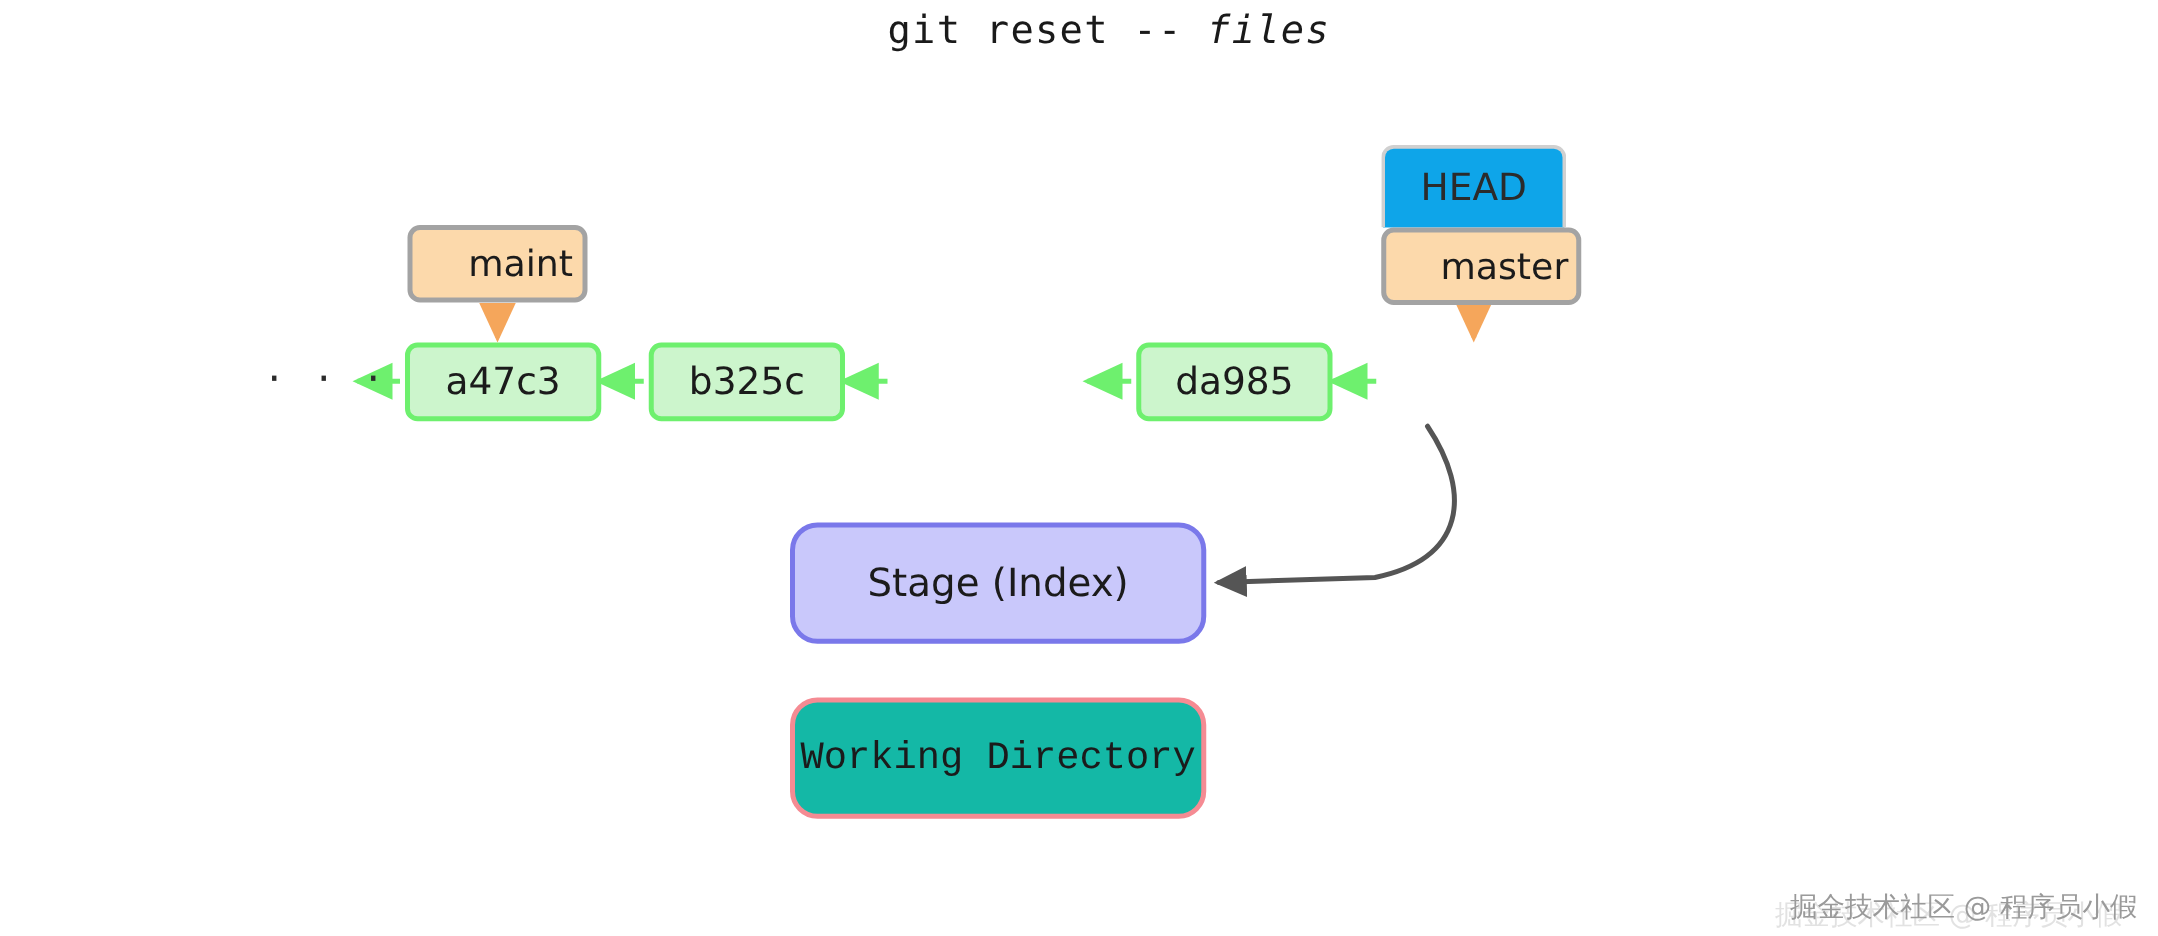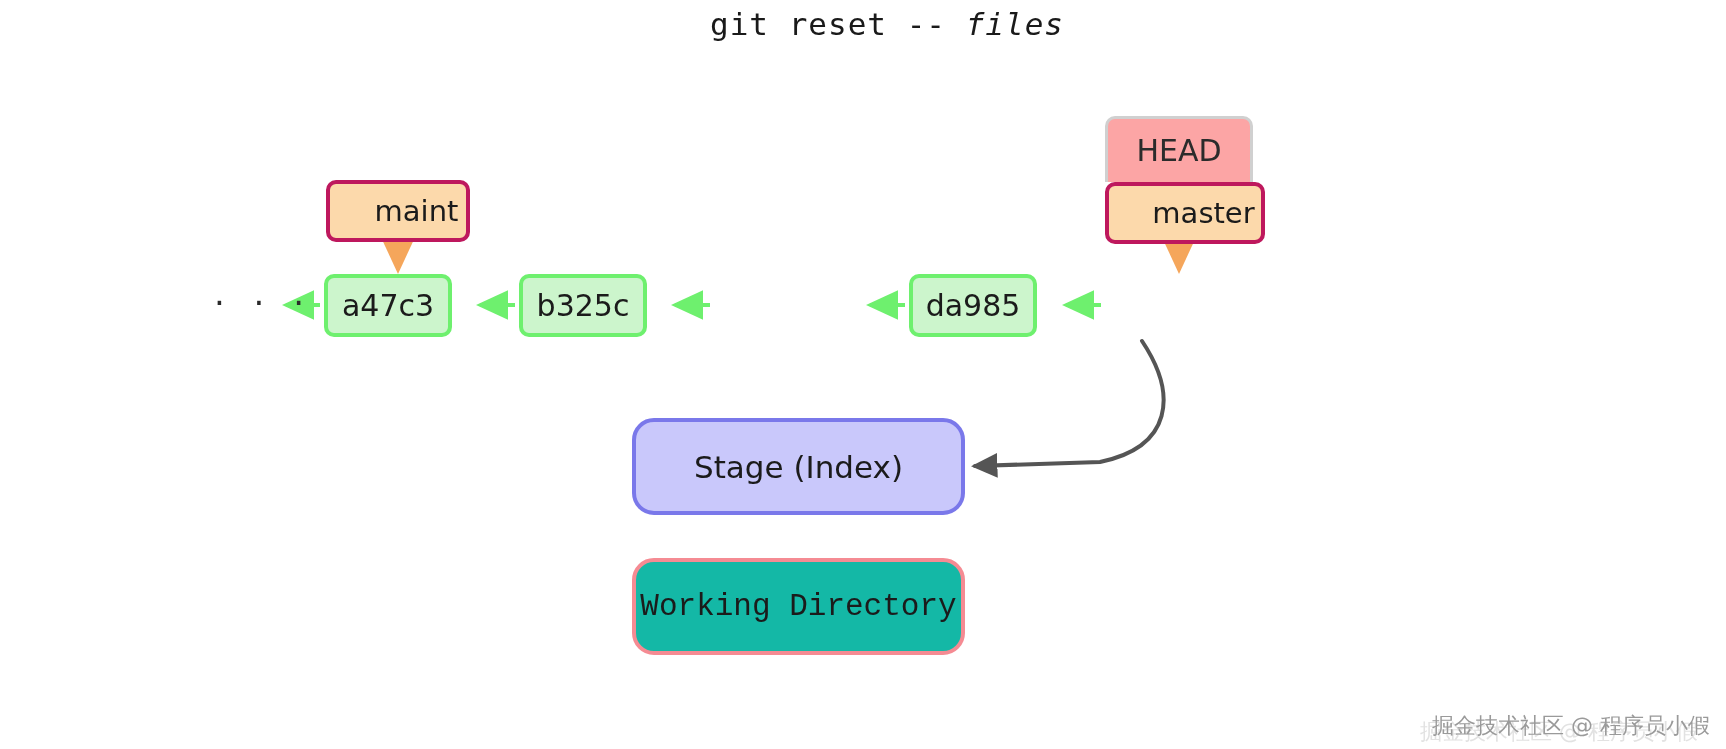--- a/index.html
+++ b/index.html
@@ -41,41 +41,41 @@
     display: flex;
     align-items: center;
     justify-content: center;
     font-family: "DejaVu Sans", sans-serif;
     color: #1b1b1b;
     white-space: nowrap;
   }
 
   
   .commit {
-    width: 128px;
+    width: 157px;
     height: 63px;
     top: 274px;
     background: #ccf5cc;
     border: 4px solid #6ef06e;
     border-radius: 10px;
     font-size: 30px;
   }
 
   
   .branch {
     background: #fcd9ab;
-    border: 4px solid #be185d;
+    border: 4px solid #a3a3a3;
     border-radius: 10px;
     font-size: 29px;
     padding-left: 37px;
   }
 
   
   .headbox {
-    background: #fca5a5;
+    background: #0ea5e9;
     border: 3px solid #d0d0d0;
     border-bottom: none;
     border-radius: 10px 10px 0 0;
     font-size: 30px;
     color: #2b2b2b;
   }
 
   
   .area {
     font-size: 31px;

